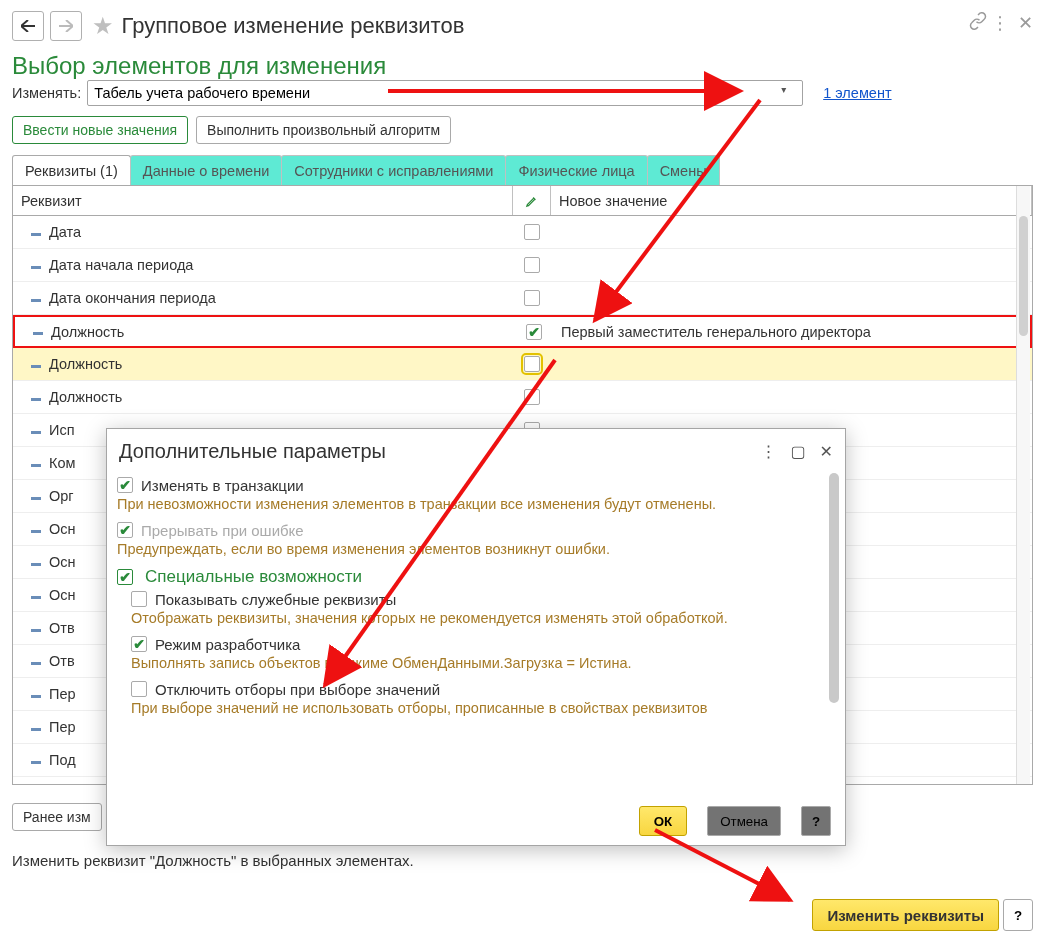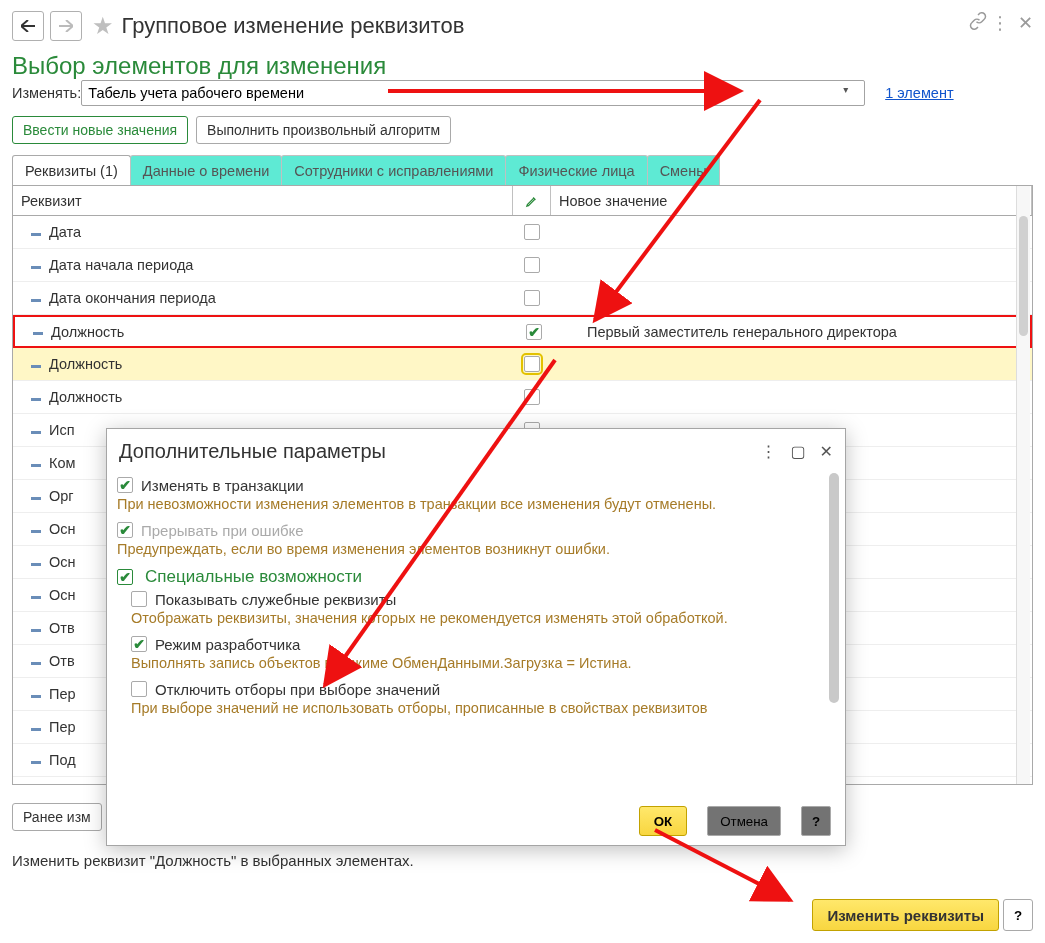--- a/index.html
+++ b/index.html
@@ -7,22 +7,22 @@
   .page { position:relative; width:1045px; height:943px; background:#fff; }
   .toolbar { position:absolute; left:12px; top:6px; right:6px; height:40px; display:flex; align-items:center; }
   .tb-btn { width:32px; height:30px; border:1px solid #b0b0b0; border-radius:3px; background:#fff; margin-right:6px; display:flex; align-items:center; justify-content:center; cursor:pointer; }
   .star { margin-left:4px; margin-right:8px; color:#bfbfbf; font-size:24px; }
   .title { font-size:22px; color:#333; }
   .chain { position:absolute; right:58px; top:12px; color:#9a9a9a; }
   .kebab { position:absolute; right:36px; top:12px; color:#9a9a9a; cursor:pointer; font-size:18px; }
   .close-main { position:absolute; right:12px; top:12px; color:#9a9a9a; cursor:pointer; font-size:18px; }
   .section-title { position:absolute; left:12px; top:52px; font-size:24px; color:#2a8a3a; }
   .change-row { position:absolute; left:12px; top:80px; display:flex; align-items:center; }
-  .label-change { }
-  .change-input { width:784px; height:26px; border:1px solid #a3a3a3; border-radius:2px; padding:2px 24px 2px 6px; font-size:14.5px; }
+  .label-change { margin-right:6px; }
+  .change-input { width:716px; height:26px; border:1px solid #a3a3a3; border-radius:2px; padding:2px 24px 2px 6px; font-size:14.5px; }
   .cmb-wrap { position:relative; }
   .cmb-dd { position:absolute; right:4px; top:4px; width:18px; height:18px; color:#555; font-size:10px; cursor:pointer; }
   .elem-link { margin-left:20px; color:#1155cc; text-decoration:underline; cursor:pointer; }
   .act-btns { position:absolute; left:12px; top:116px; display:flex; }
   .btn { height:28px; padding:0 10px; border:1px solid #a9a9a9; border-radius:3px; background:#fff; font-size:14px; cursor:pointer; display:flex; align-items:center; }
   .btn.active { border-color:#2a8a3a; color:#2a8a3a; }
   .btn + .btn { margin-left:8px; }
   .tabs-wrap { position:absolute; left:12px; top:155px; right:12px; }
   .tabs { display:flex; }
   .tab { height:30px; padding:0 12px; border:1px solid #a9a9a9; border-bottom:none; background:#fff; font-size:14.5px; display:flex; align-items:center; margin-right:-1px; border-top-left-radius:3px; border-top-right-radius:3px; cursor:pointer; }
@@ -33,21 +33,21 @@
   .gh1 { width:500px; }
   .gh2 { width:38px; justify-content:center; }
   .gh3 { flex:1; }
   .pencil { color:#2a8a3a; }
   .grid-rows { position:relative; }
   .gr { display:flex; height:33px; align-items:center; border-bottom:1px solid #eee; }
   .gr.sel-red { border:2px solid #e11; height:33px; }
   .gr.sel-yel { background:#fff7c6; }
   .gc1 { width:500px; display:flex; align-items:center; padding-left:18px; }
   .gc2 { width:38px; display:flex; justify-content:center; align-items:center; }
-  .gc3 { flex:1; padding-left:8px;margin-left:26px; }
+  .gc3 { flex:1; padding-left:8px; }
   .blue-dash { color:#6a8db8; font-size:10px; margin-right:10px; letter-spacing:-2px; }
   .cbx { width:16px; height:16px; border:1px solid #aaa; border-radius:2px; background:#fff; display:flex; align-items:center; justify-content:center; }
   .cbx.yellow { outline:2px solid #e3c200; outline-offset:1px; }
   .cbx .chk { color:#2a8a3a; font-weight:bold; font-size:14px; }
   .vbar { position:absolute; right:2px; top:0; bottom:0; width:14px; border-left:1px solid #ddd; background:#f7f7f7; }
   .vbar .thumb { position:absolute; left:2px; right:2px; top:30px; height:120px; background:#d0d0d0; border-radius:6px; }
   .prev-btn { position:absolute; left:12px; top:803px; }
   .summary { position:absolute; left:12px; top:852px; font-size:15px; }
   .main-action { position:absolute; right:46px; top:899px; height:32px; padding:0 14px; border:1px solid #c2a200; border-radius:3px; background:linear-gradient(#ffe86b,#f8d640); font-size:15px; font-weight:bold; color:#333; cursor:pointer; }
   .main-help { position:absolute; right:12px; top:899px; width:30px; height:32px; border:1px solid #a9a9a9; border-radius:3px; background:#fff; font-weight:bold; cursor:pointer; }

